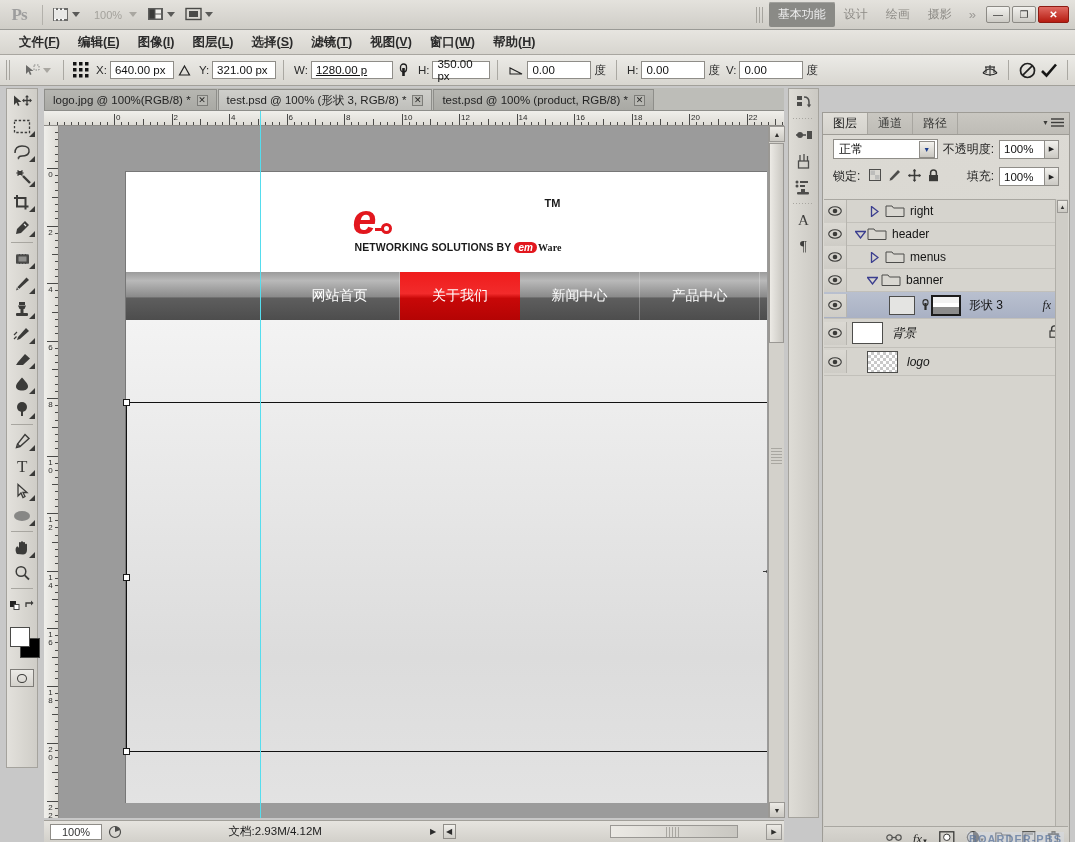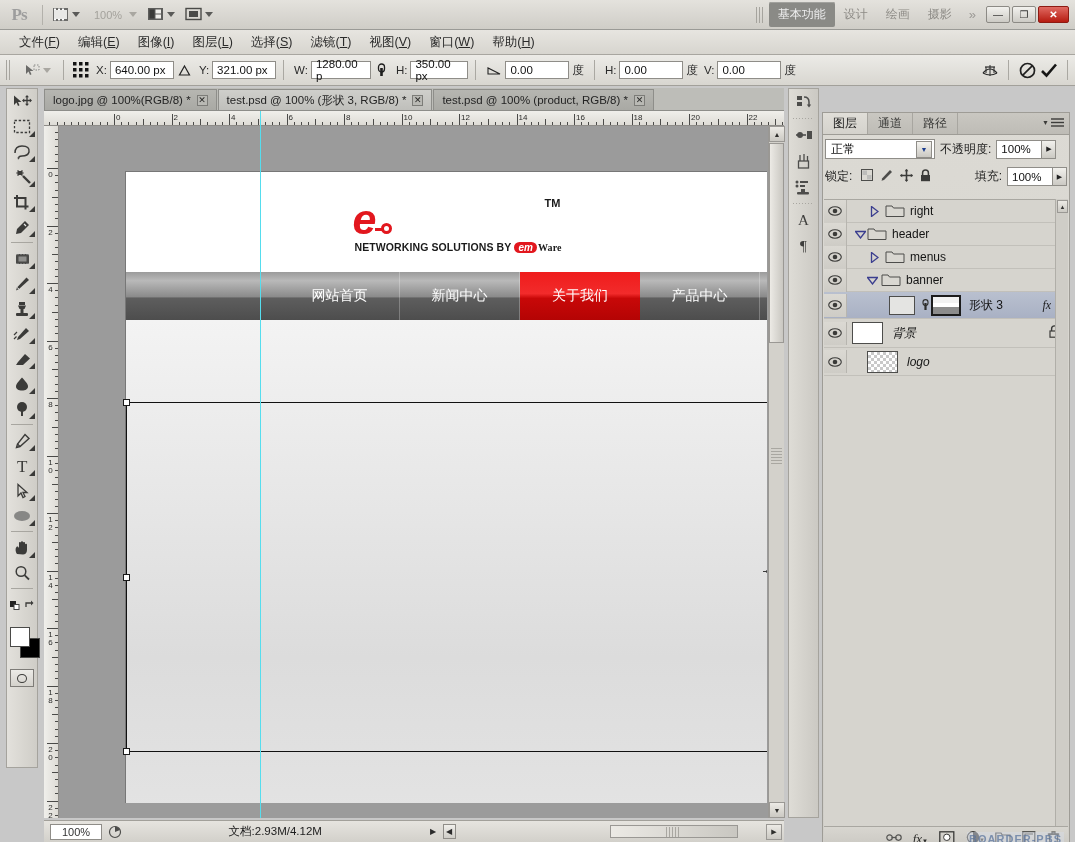--- a/index.html
+++ b/index.html
@@ -41,35 +41,35 @@
     background:linear-gradient(#f2f1ee,#cdcbc5); display:flex;align-items:center;justify-content:center;
     font-size:10px;color:#3a3a38; }
   .wbtn.close{ width:31px;background:linear-gradient(#e06a62,#b61b10);border-color:#8d1a12;color:#fff;font-weight:bold; }
 
   
   .menubar{
     position:absolute;left:0;top:30px;width:1075px;height:25px;
     background:linear-gradient(#e7e5e0,#d7d5cf);border-bottom:1px solid #a8a6a0;
     display:flex;align-items:center;padding-left:10px;
   }
-  .menu-item{ padding:13px 9px;font-size:12.5px;color:#2b2b2b;cursor:default; }
+  .menu-item{ padding:13px 9px;font-size:12.5px;color:#2b2b2b;cursor:default;font-weight:bold; }
   .menu-item u{ text-decoration:underline; }
 
   
   .optbar{
     position:absolute;left:0;top:55px;width:1075px;height:31px;
     background:linear-gradient(#ecebe7,#d8d6d0);border-bottom:1px solid #a2a09a;
     display:flex;align-items:center;padding-left:6px;
   }
   .grip{ width:6px;height:20px;margin-right:6px;
     background:repeating-linear-gradient(90deg,#a6a49e 0 1px,transparent 1px 3px); }
   .optbar .lbl{ font-size:11.5px;color:#2b2b2b;padding:0 3px; }
   .fld{ height:18px;border:1px solid #8f8d88;background:#fff;font-size:11.5px;
     display:flex;align-items:center;padding:0 4px;color:#111; }
-  .fld.w64{ width:64px; } .fld.w60{ width:60px; } .fld.w58{ width:58px; }
+  .fld.w64{ width:64px; } .fld.w60{ width:82px;text-decoration:underline; } .fld.w58{ width:58px; }
   .vsep{ width:1px;height:20px;background:#aaa8a2;margin:0 7px; }
   .refgrid{ width:16px;height:16px;position:relative;margin:0 4px 0 2px; }
   .icon-btn{ width:22px;height:22px;display:flex;align-items:center;justify-content:center;font-size:14px;color:#2e2e2e; }
 
   
   .doctabs{
     position:absolute;left:44px;top:88px;width:740px;height:23px;
     background:#bdbdb8;display:flex;align-items:flex-end;border-bottom:1px solid #8d8d89;
   }
   .dtab{
@@ -172,21 +172,21 @@
 
   
   .panel{ position:absolute;left:822px;top:112px;width:248px;height:740px;
     background:linear-gradient(#dcdad4,#d0cec8);border:1px solid #9e9c96; }
   .ptabs{ height:22px;display:flex;align-items:flex-end;background:linear-gradient(#c9c7c1,#bebcb6);
     border-bottom:1px solid #9e9c96;position:relative; }
   .ptab{ height:21px;padding:0 10px;display:flex;align-items:center;font-size:12px;color:#3a3a38;
     border-right:1px solid #a8a6a0; }
   .ptab.active{ background:linear-gradient(#e0dED8,#d4d2cc);color:#1a1a1a; }
   .pmenu{ position:absolute;right:5px;top:4px;display:flex;align-items:center;gap:2px;color:#3c3c3a;font-size:10px; }
-  .prow{ display:flex;align-items:center;padding:4px 2px;gap:5px; }
+  .prow{ display:flex;align-items:center;padding:4px 10px;gap:5px; }
   .plabel{ font-size:12px;color:#1f1f1f;white-space:nowrap; }
   .select{ height:20px;border:1px solid #8f8d88;background:#fff;display:flex;align-items:center;
     justify-content:space-between;font-size:12px;padding:0 2px 0 5px;color:#111; }
   .select .arrow{ width:16px;height:17px;background:linear-gradient(#f4f3ef,#cac8c2);border:1px solid #8f8d88;
     display:flex;align-items:center;justify-content:center;font-size:7px;color:#1b3d8f; }
   .numfld{ height:19px;width:46px;border:1px solid #8f8d88;background:#fff;font-size:11.5px;
     display:flex;align-items:center;padding-left:4px;color:#111; }
   .spin{ width:14px;height:19px;border:1px solid #8f8d88;border-left:none;
     background:linear-gradient(#f2f1ed,#cbc9c3);display:flex;align-items:center;justify-content:center;font-size:7px;color:#222; }
   .lockicons{ display:flex;align-items:center;gap:7px;margin-left:4px; }
@@ -815,22 +815,22 @@
                 <span class="em">em</span>
                   <span class="ware">Ware</span>
               </span>
             </span>
           </div>
         </div>
 
         <div class="site-nav">
           <div class="nav-spacer"></div>
           <div class="nav-item">网站首页</div>
+          <div class="nav-item active">关于我们</div>
           <div class="nav-item">新闻中心</div>
-          <div class="nav-item active">关于我们</div>
           <div class="nav-item">产品中心</div>
         </div>
 
         <div class="site-body"></div>
 
         <div class="bbox">
           <div class="hdl" style="left:-4px;top:-4px"></div>
 
           <div class="hdl" style="left:-4px;bottom:-4px"></div>
 

